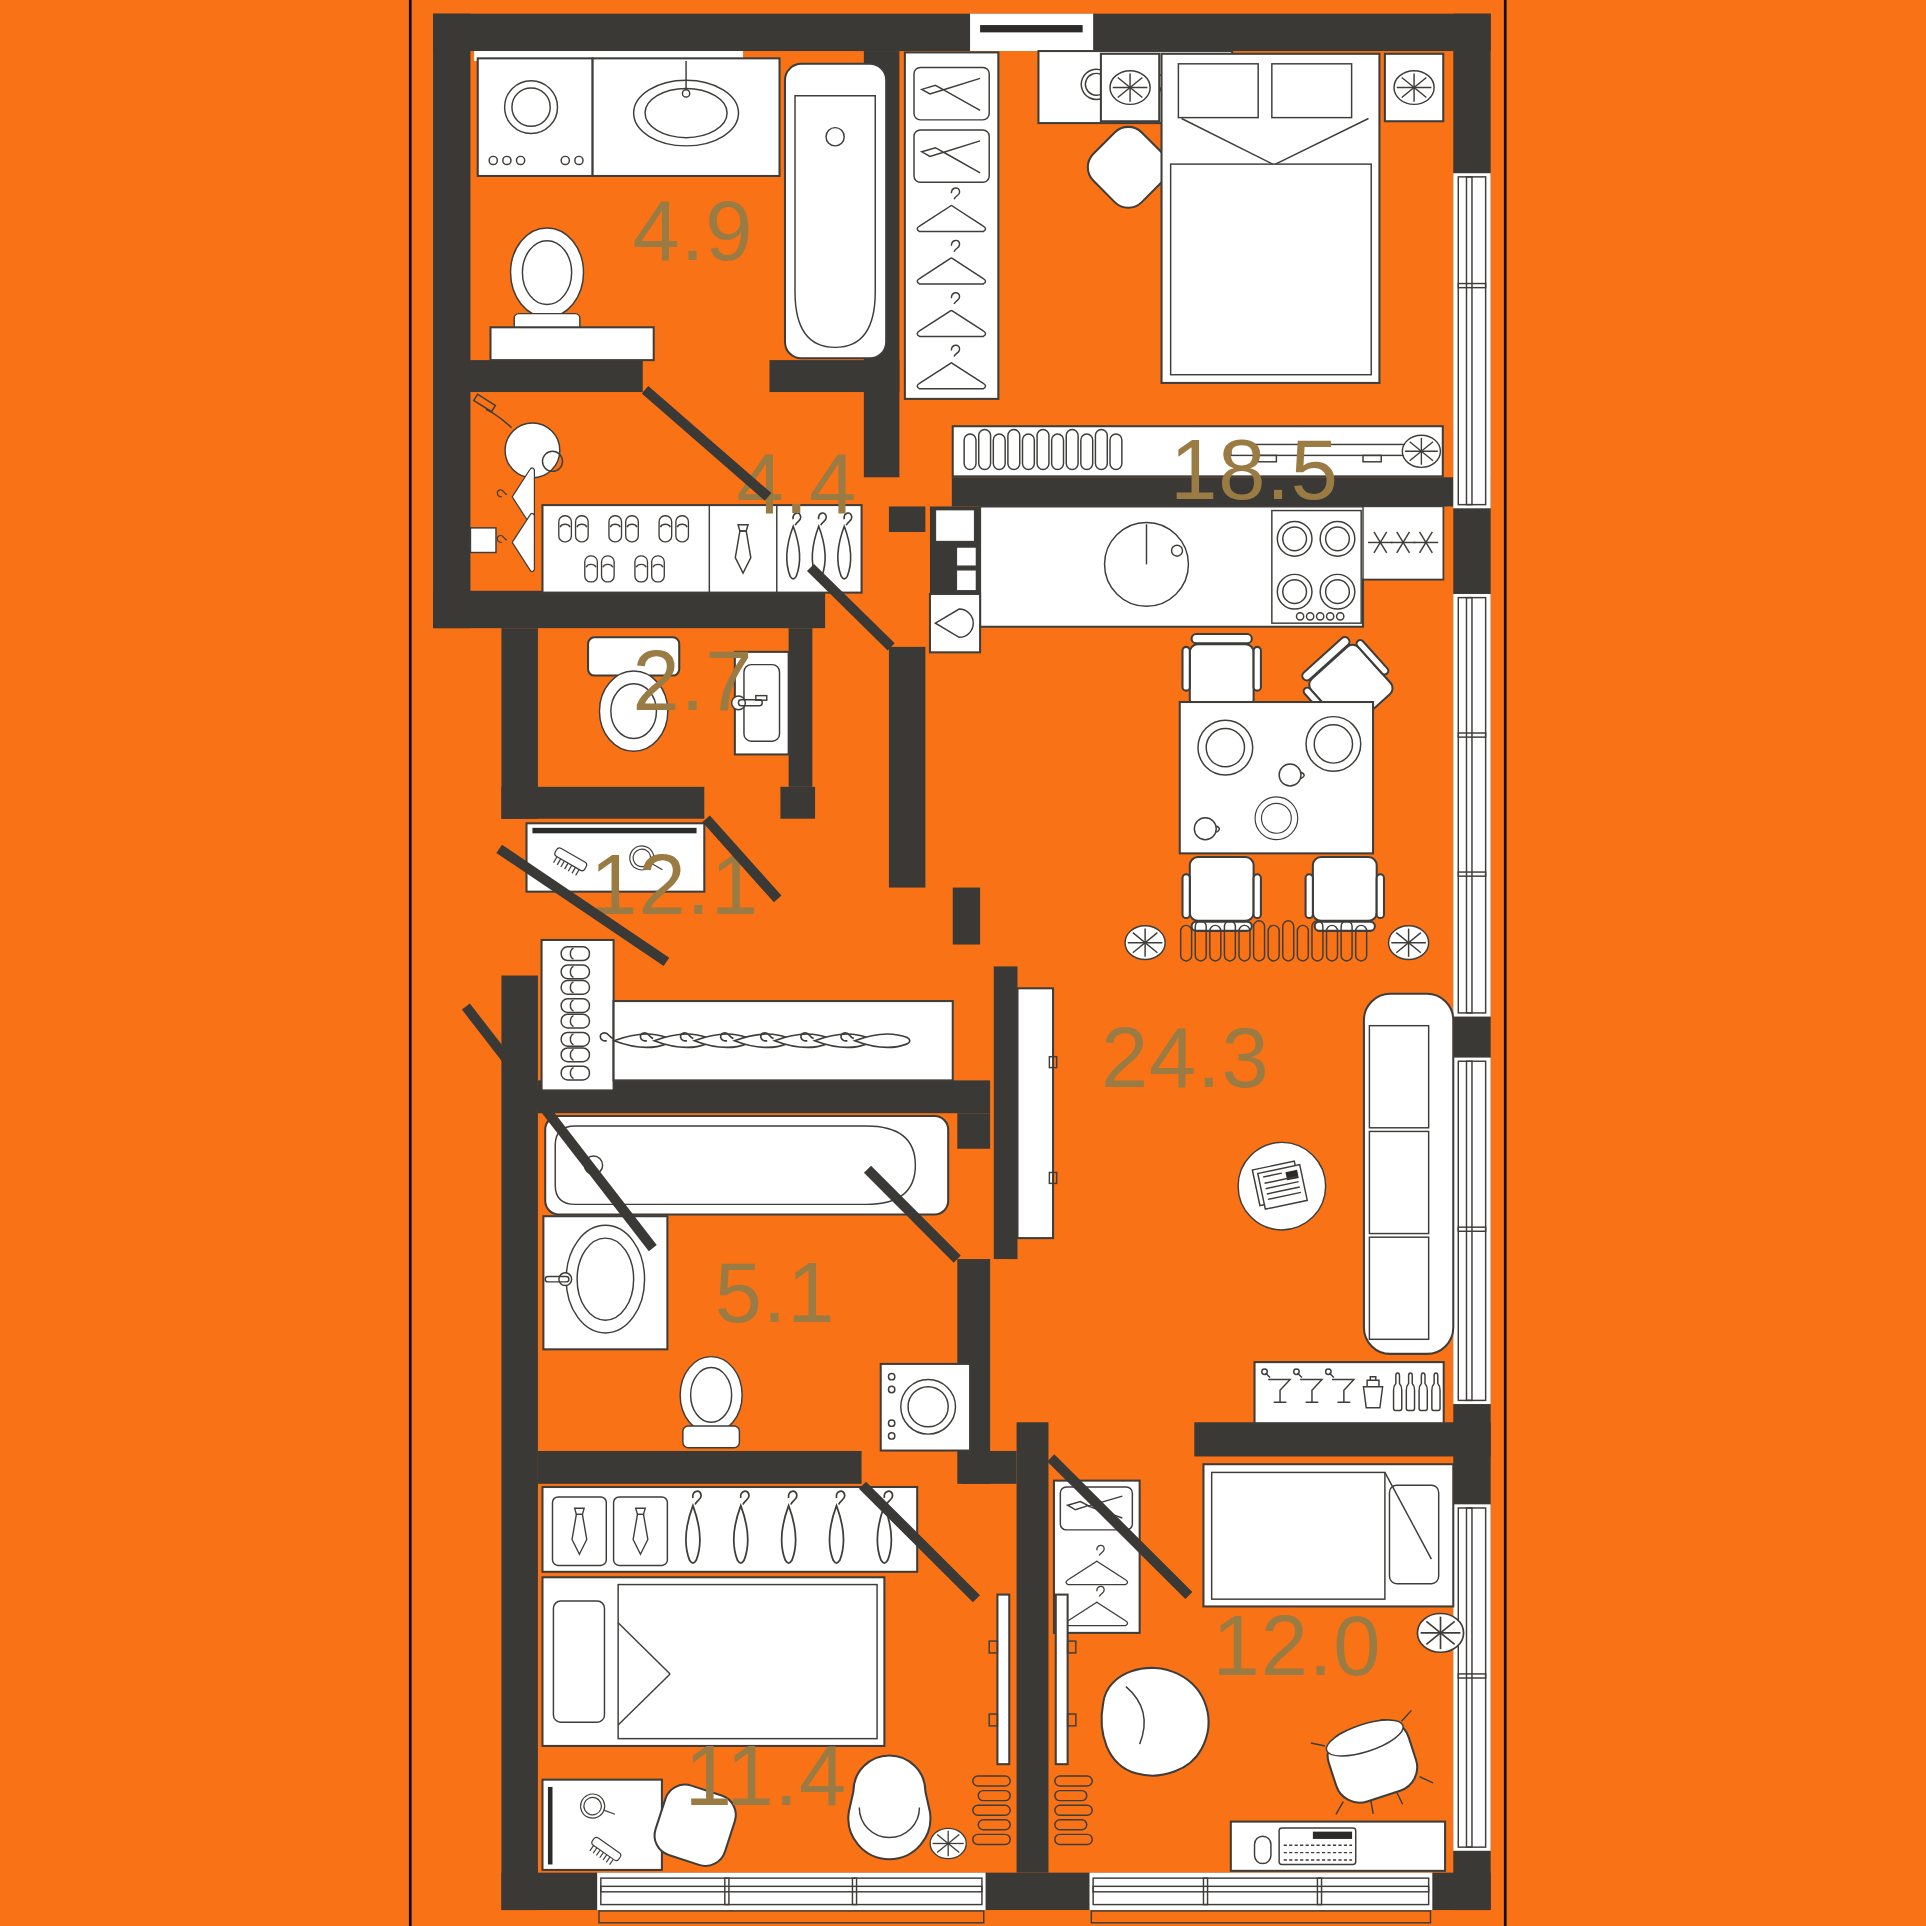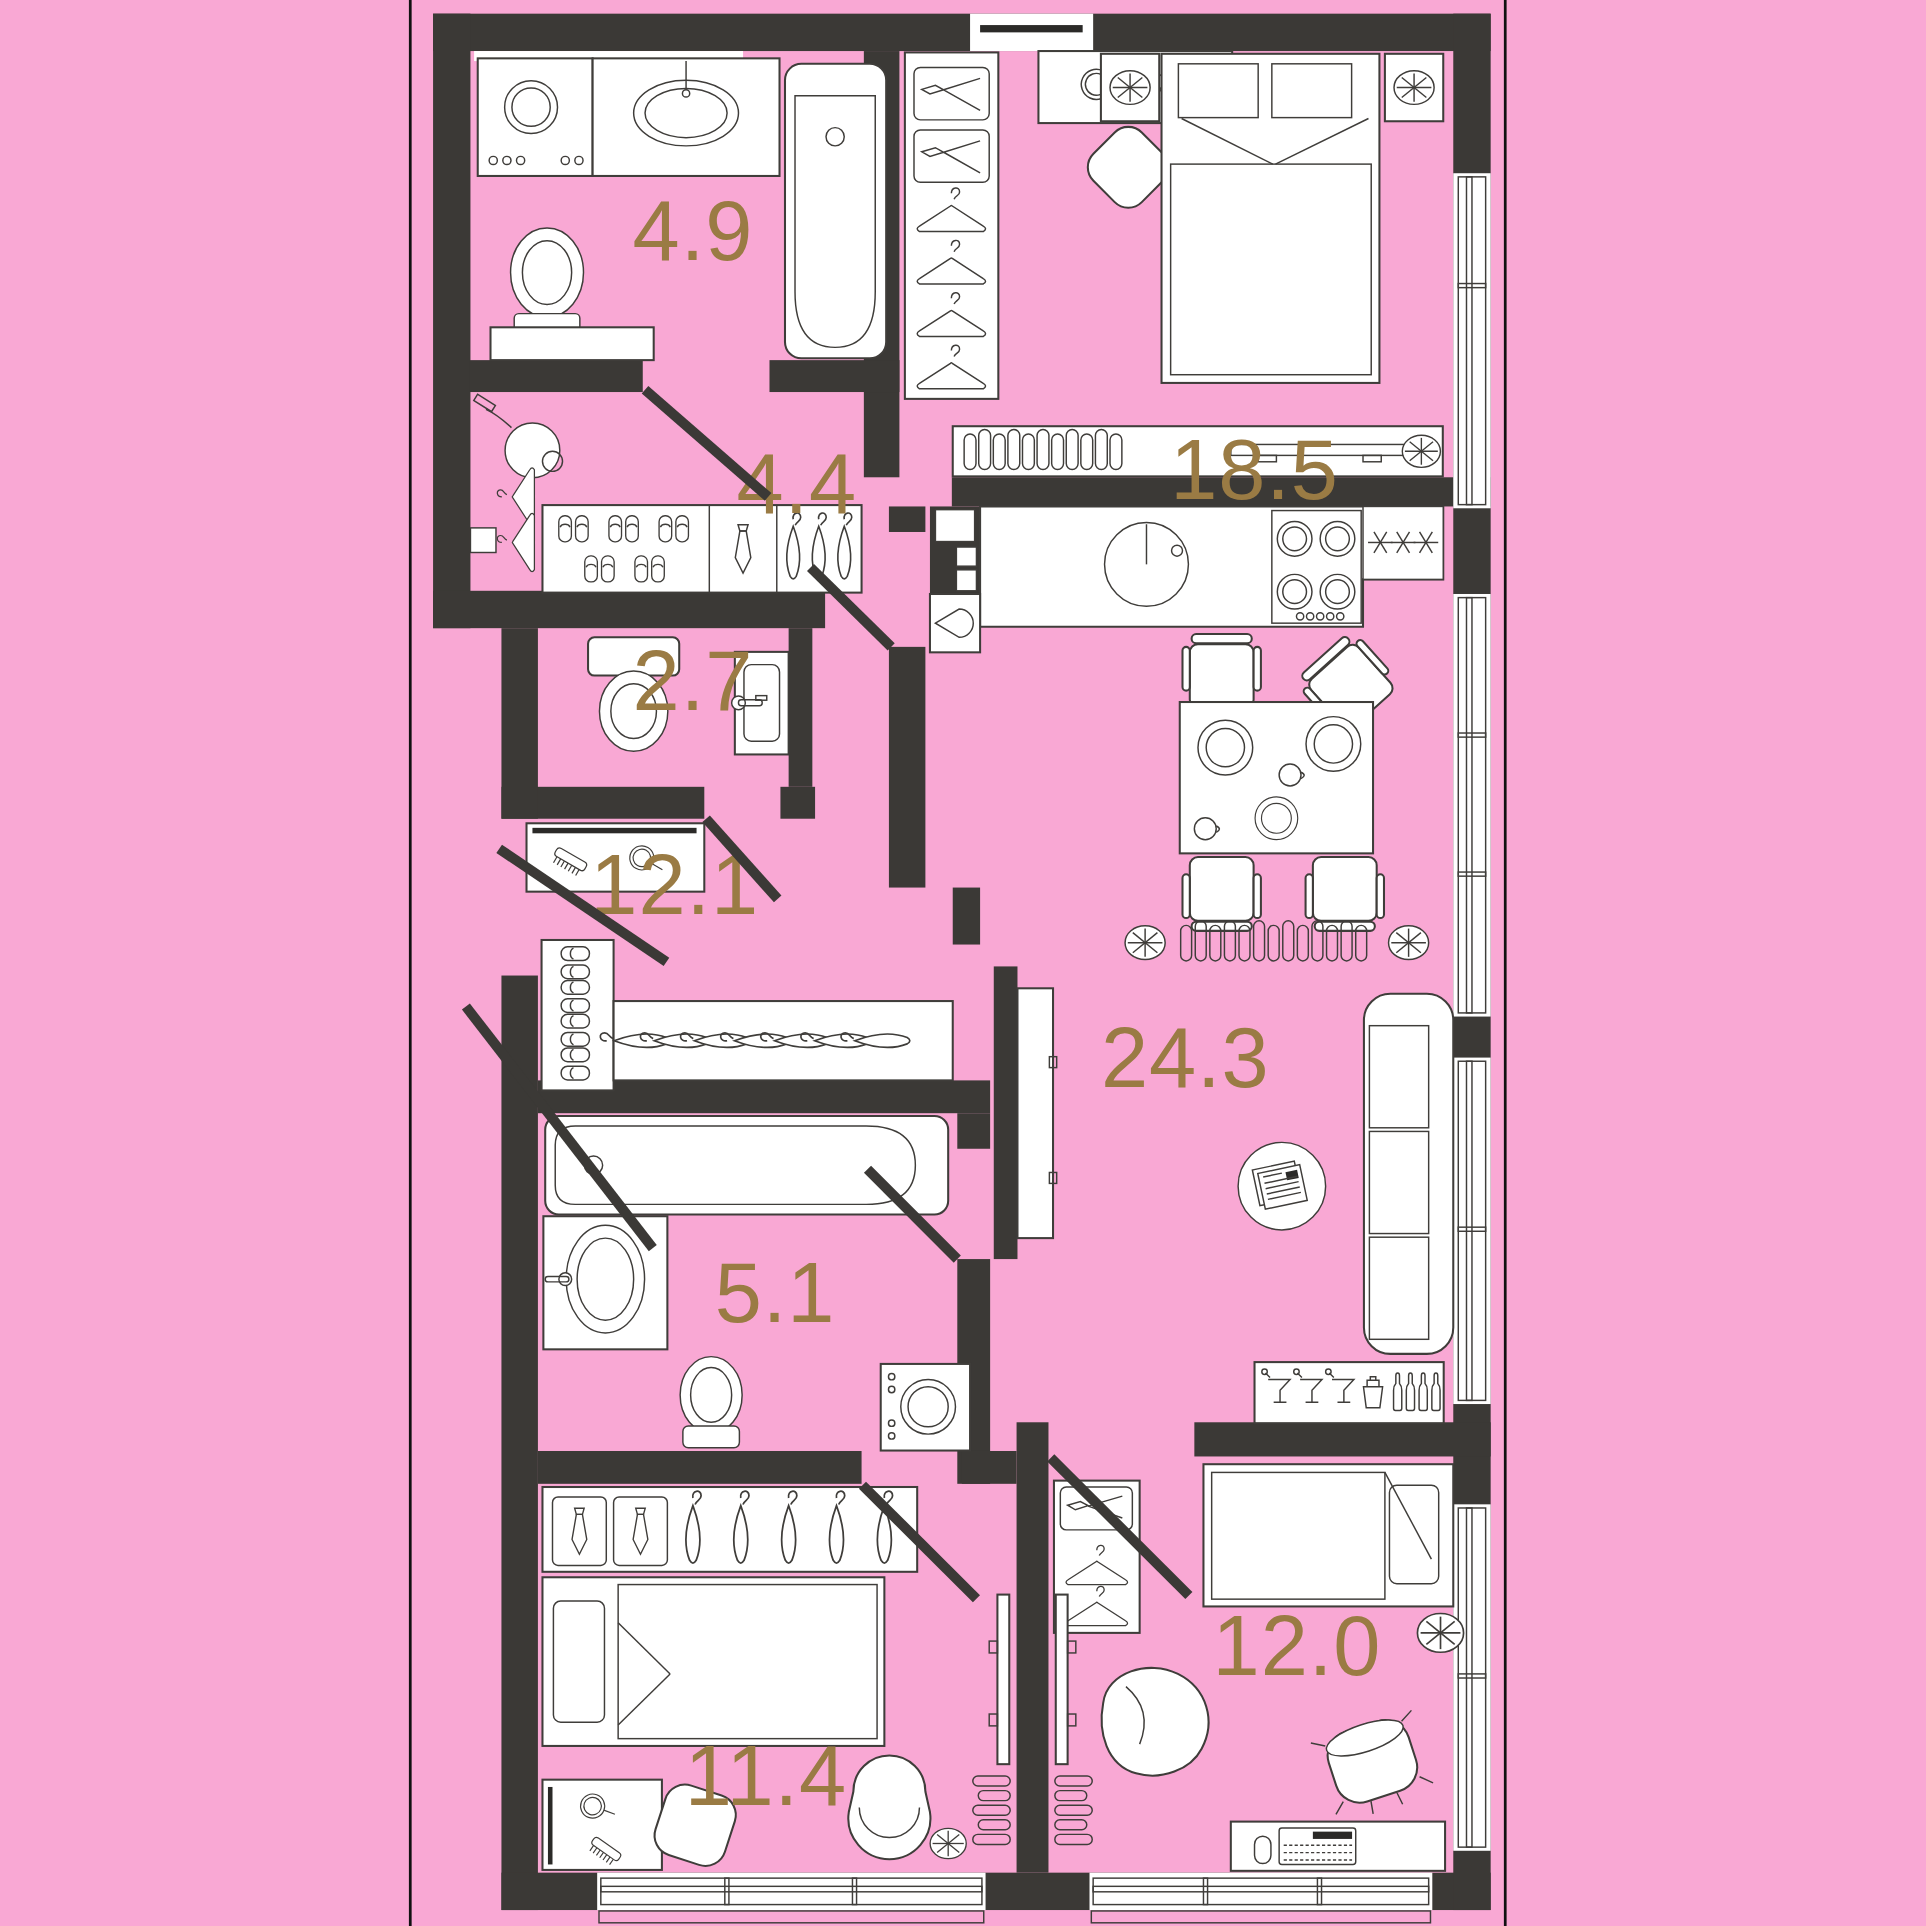--- a/index.html
+++ b/index.html
@@ -1,16 +1,16 @@
 <!DOCTYPE html>
 <html style="font-size:7.3px"><head>
 <meta charset="utf-8">
 <style>
   html,body{margin:0;padding:0;background:#ffffff;width:1926px;height:1926px;}
-  .stage{position:relative;width:1926px;height:1926px;background:#f9a8d4;}
+  .stage{position:relative;width:1926px;height:1926px;background:#f97316;}
   svg{display:block;width:1926px;height:1926px;}
   .w{fill:#3b3936;stroke:none;}
   .ff{fill:#ffffff;stroke:#3f3d3a;stroke-width:4.5;}
   .t{fill:none;stroke:#3f3d3a;stroke-width:3.2;}
   .tf{fill:#ffffff;stroke:#3f3d3a;stroke-width:3.2;}
   .dk{fill:#2b2a28;stroke:none;}
   .door{fill:none;stroke:#3b3936;stroke-width:22;stroke-linecap:butt;}
   .frameline{fill:none;stroke:#111111;stroke-width:6;}
   .room-label{font-family:"Liberation Sans",sans-serif;font-size:186px;fill:#9a7b44;
               text-anchor:middle;letter-spacing:2px;}

